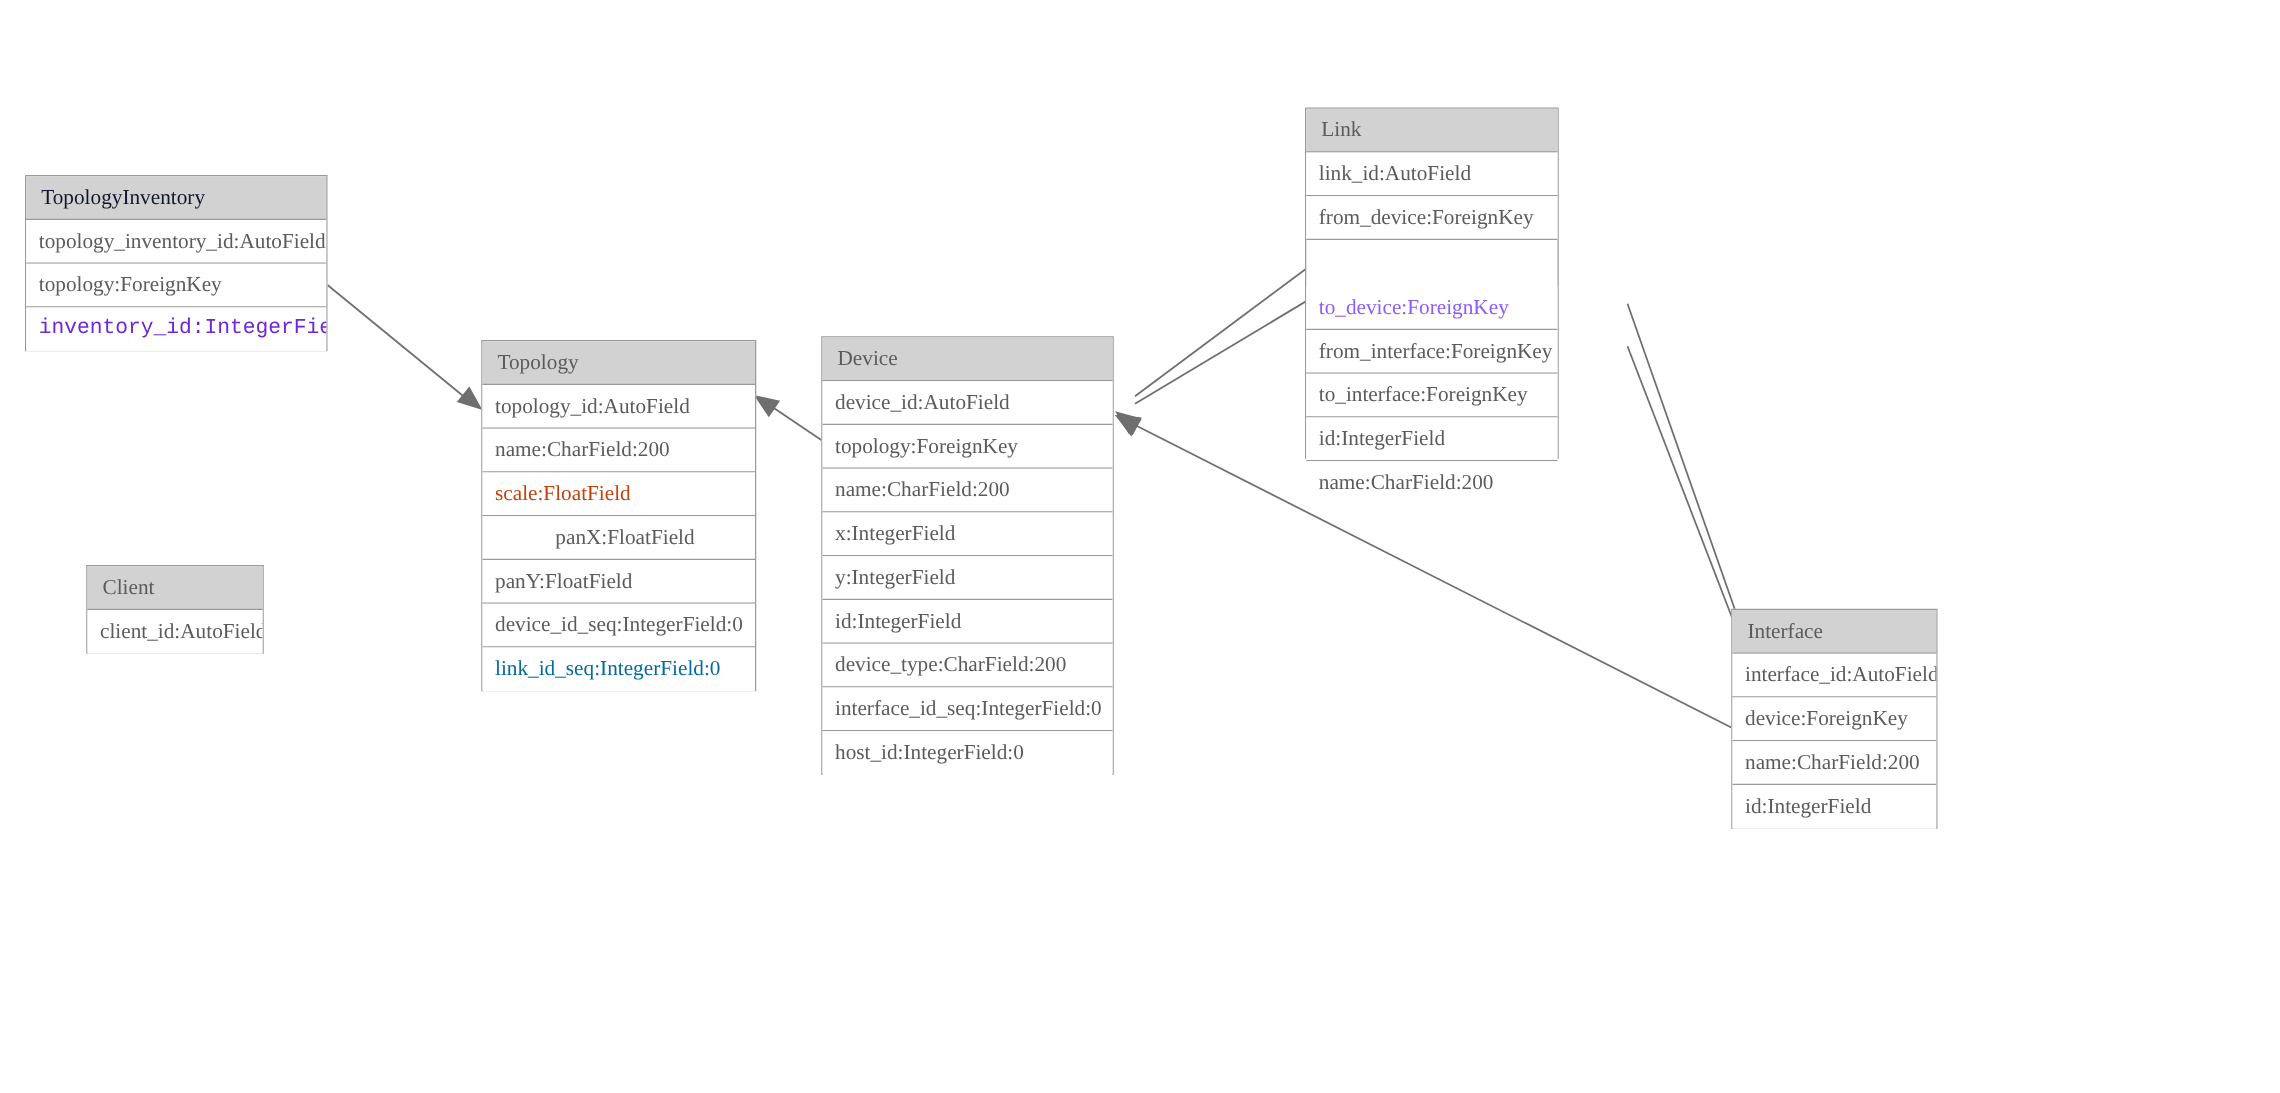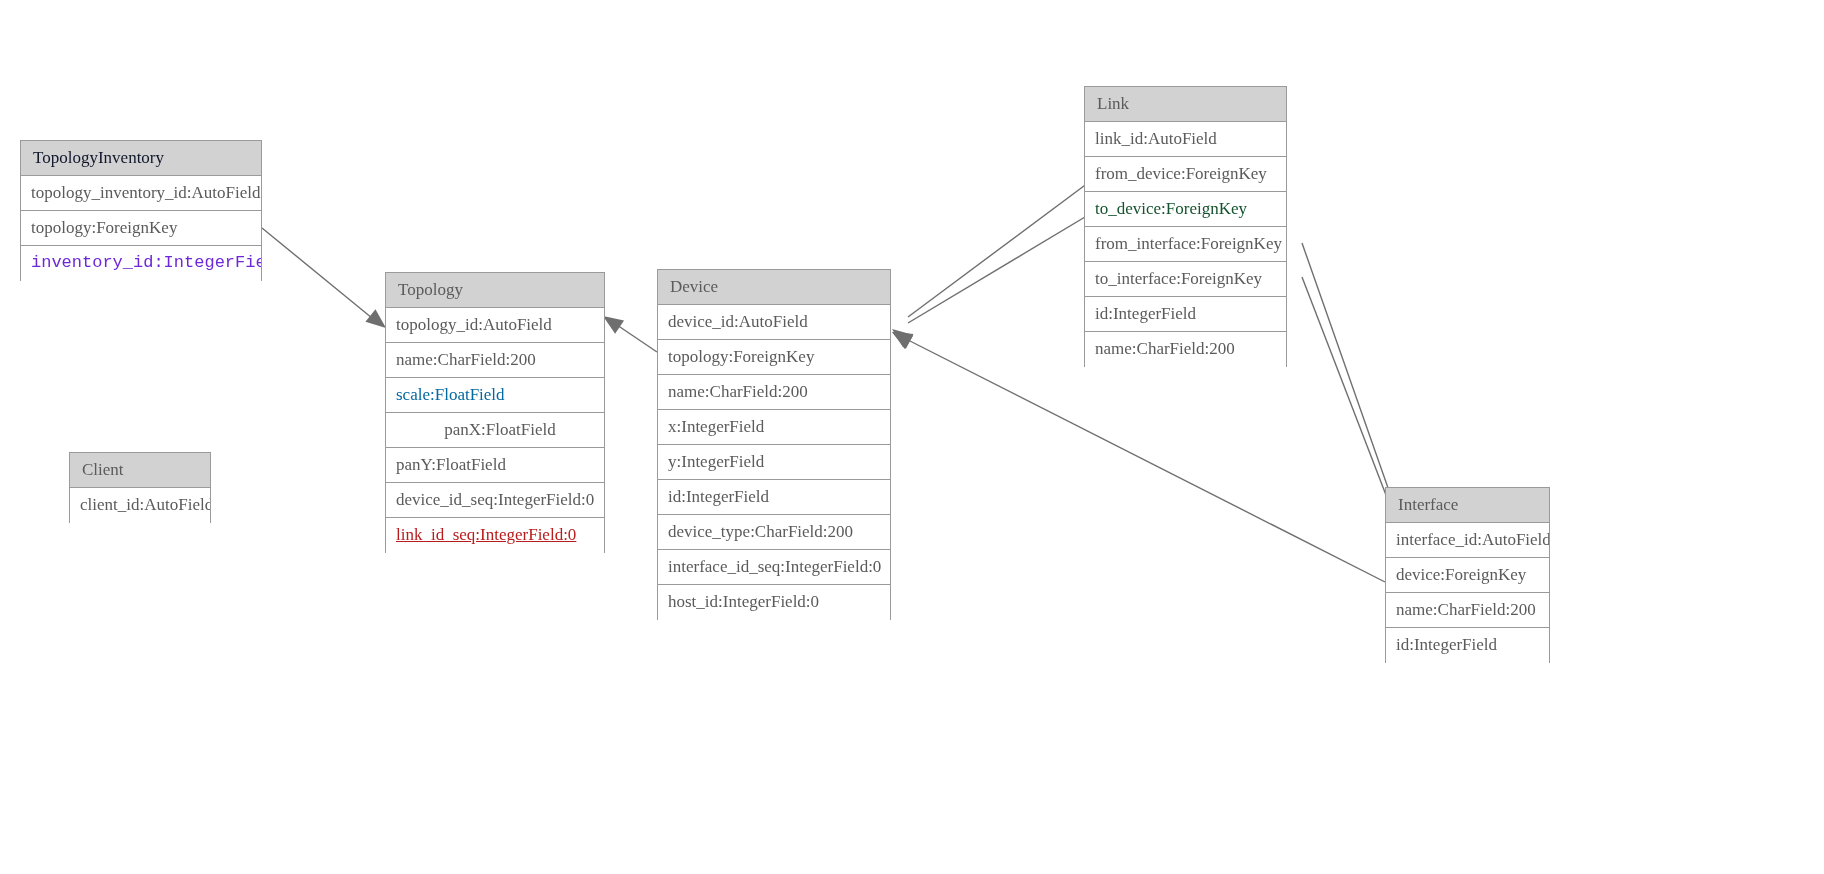--- a/index.html
+++ b/index.html
@@ -84,47 +84,47 @@
       <div class="entity" style="left: 20px; top: 140px; width: 242px; height: 141px; border-color: rgb(154, 154, 154);">
         <div class="entity-header" style="background: rgb(210, 210, 210); color: #0f172a; border-color: rgb(154, 154, 154);">TopologyInventory</div>
         <div class="entity-row" style="color: rgb(91, 91, 91); background: rgb(255, 255, 255); border-color: rgb(154, 154, 154);">topology_inventory_id:AutoField</div>
         <div class="entity-row" style="color: rgb(91, 91, 91); background: rgb(255, 255, 255); border-color: rgb(154, 154, 154);">topology:ForeignKey</div>
         <div class="entity-row" style="color: #6d28d9; background: rgb(255, 255, 255); border-color: rgb(154, 154, 154); font-family: Liberation Mono, monospace;">inventory_id:IntegerField</div>
       </div>
       <div class="entity" style="left: 385px; top: 272px; width: 220px; height: 281px; border-color: rgb(154, 154, 154);">
         <div class="entity-header" style="background: rgb(210, 210, 210); color: rgb(91, 91, 91); border-color: rgb(154, 154, 154);">Topology</div>
         <div class="entity-row" style="color: rgb(91, 91, 91); background: rgb(255, 255, 255); border-color: rgb(154, 154, 154);">topology_id:AutoField</div>
         <div class="entity-row" style="color: rgb(91, 91, 91); background: rgb(255, 255, 255); border-color: rgb(154, 154, 154);">name:CharField:200</div>
-        <div class="entity-row" style="color: #0369a1; background: rgb(255, 255, 255); border-color: rgb(154, 154, 154);">scale:FloatField</div>
+        <div class="entity-row" style="color: #c2410c; background: rgb(255, 255, 255); border-color: rgb(154, 154, 154);">scale:FloatField</div>
         <div class="entity-row" style="color: rgb(91, 91, 91); background: rgb(255, 255, 255); border-color: rgb(154, 154, 154); text-align: center;">panX:FloatField</div>
         <div class="entity-row" style="color: rgb(91, 91, 91); background: rgb(255, 255, 255); border-color: rgb(154, 154, 154);">panY:FloatField</div>
         <div class="entity-row" style="color: rgb(91, 91, 91); background: rgb(255, 255, 255); border-color: rgb(154, 154, 154);">device_id_seq:IntegerField:0</div>
-        <div class="entity-row" style="color: #b91c1c; background: rgb(255, 255, 255); border-color: rgb(154, 154, 154); text-decoration: underline;">link_id_seq:IntegerField:0</div>
+        <div class="entity-row" style="color: #0369a1; background: rgb(255, 255, 255); border-color: rgb(154, 154, 154);">link_id_seq:IntegerField:0</div>
       </div>
       <div class="entity" style="left: 69px; top: 452px; width: 142px; height: 71px; border-color: rgb(154, 154, 154);">
         <div class="entity-header" style="background: rgb(210, 210, 210); color: rgb(91, 91, 91); border-color: rgb(154, 154, 154);">Client</div>
         <div class="entity-row" style="color: rgb(91, 91, 91); background: rgb(255, 255, 255); border-color: rgb(154, 154, 154);">client_id:AutoField</div>
       </div>
       <div class="entity" style="left: 657px; top: 269px; width: 234px; height: 351px; border-color: rgb(154, 154, 154);">
         <div class="entity-header" style="background: rgb(210, 210, 210); color: rgb(91, 91, 91); border-color: rgb(154, 154, 154);">Device</div>
         <div class="entity-row" style="color: rgb(91, 91, 91); background: rgb(255, 255, 255); border-color: rgb(154, 154, 154);">device_id:AutoField</div>
         <div class="entity-row" style="color: rgb(91, 91, 91); background: rgb(255, 255, 255); border-color: rgb(154, 154, 154);">topology:ForeignKey</div>
         <div class="entity-row" style="color: rgb(91, 91, 91); background: rgb(255, 255, 255); border-color: rgb(154, 154, 154);">name:CharField:200</div>
         <div class="entity-row" style="color: rgb(91, 91, 91); background: rgb(255, 255, 255); border-color: rgb(154, 154, 154);">x:IntegerField</div>
         <div class="entity-row" style="color: rgb(91, 91, 91); background: rgb(255, 255, 255); border-color: rgb(154, 154, 154);">y:IntegerField</div>
         <div class="entity-row" style="color: rgb(91, 91, 91); background: rgb(255, 255, 255); border-color: rgb(154, 154, 154);">id:IntegerField</div>
         <div class="entity-row" style="color: rgb(91, 91, 91); background: rgb(255, 255, 255); border-color: rgb(154, 154, 154);">device_type:CharField:200</div>
         <div class="entity-row" style="color: rgb(91, 91, 91); background: rgb(255, 255, 255); border-color: rgb(154, 154, 154);">interface_id_seq:IntegerField:0</div>
         <div class="entity-row" style="color: rgb(91, 91, 91); background: rgb(255, 255, 255); border-color: rgb(154, 154, 154);">host_id:IntegerField:0</div>
       </div>
-      <div class="entity" style="left: 1084px; top: 86px; width: 203px; height: 281px; border-color: rgb(154, 154, 154);">
+      <div class="entity" style="left: 1044px; top: 86px; width: 203px; height: 281px; border-color: rgb(154, 154, 154);">
         <div class="entity-header" style="background: rgb(210, 210, 210); color: rgb(91, 91, 91); border-color: rgb(154, 154, 154);">Link</div>
         <div class="entity-row" style="color: rgb(91, 91, 91); background: rgb(255, 255, 255); border-color: rgb(154, 154, 154);">link_id:AutoField</div>
         <div class="entity-row" style="color: rgb(91, 91, 91); background: rgb(255, 255, 255); border-color: rgb(154, 154, 154);">from_device:ForeignKey</div>
-        <div class="entity-row" style="color: #14532d; background: rgb(255, 255, 255); border-color: rgb(154, 154, 154);">to_device:ForeignKey</div>
+        <div class="entity-row" style="color: #8b5cf6; background: rgb(255, 255, 255); border-color: rgb(154, 154, 154); margin-top: 37px;">to_device:ForeignKey</div>
         <div class="entity-row" style="color: rgb(91, 91, 91); background: rgb(255, 255, 255); border-color: rgb(154, 154, 154);">from_interface:ForeignKey</div>
         <div class="entity-row" style="color: rgb(91, 91, 91); background: rgb(255, 255, 255); border-color: rgb(154, 154, 154);">to_interface:ForeignKey</div>
         <div class="entity-row" style="color: rgb(91, 91, 91); background: rgb(255, 255, 255); border-color: rgb(154, 154, 154);">id:IntegerField</div>
         <div class="entity-row" style="color: rgb(91, 91, 91); background: rgb(255, 255, 255); border-color: rgb(154, 154, 154);">name:CharField:200</div>
       </div>
       <div class="entity" style="left: 1385px; top: 487px; width: 165px; height: 176px; border-color: rgb(154, 154, 154);">
         <div class="entity-header" style="background: rgb(210, 210, 210); color: rgb(91, 91, 91); border-color: rgb(154, 154, 154);">Interface</div>
         <div class="entity-row" style="color: rgb(91, 91, 91); background: rgb(255, 255, 255); border-color: rgb(154, 154, 154);">interface_id:AutoField</div>
         <div class="entity-row" style="color: rgb(91, 91, 91); background: rgb(255, 255, 255); border-color: rgb(154, 154, 154);">device:ForeignKey</div>
         <div class="entity-row" style="color: rgb(91, 91, 91); background: rgb(255, 255, 255); border-color: rgb(154, 154, 154);">name:CharField:200</div>

